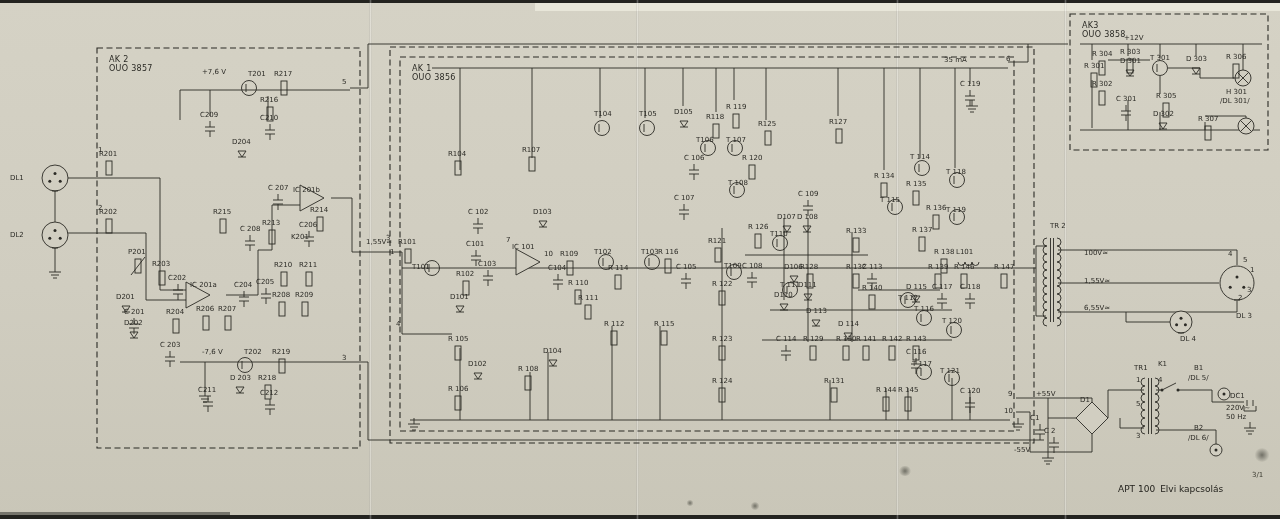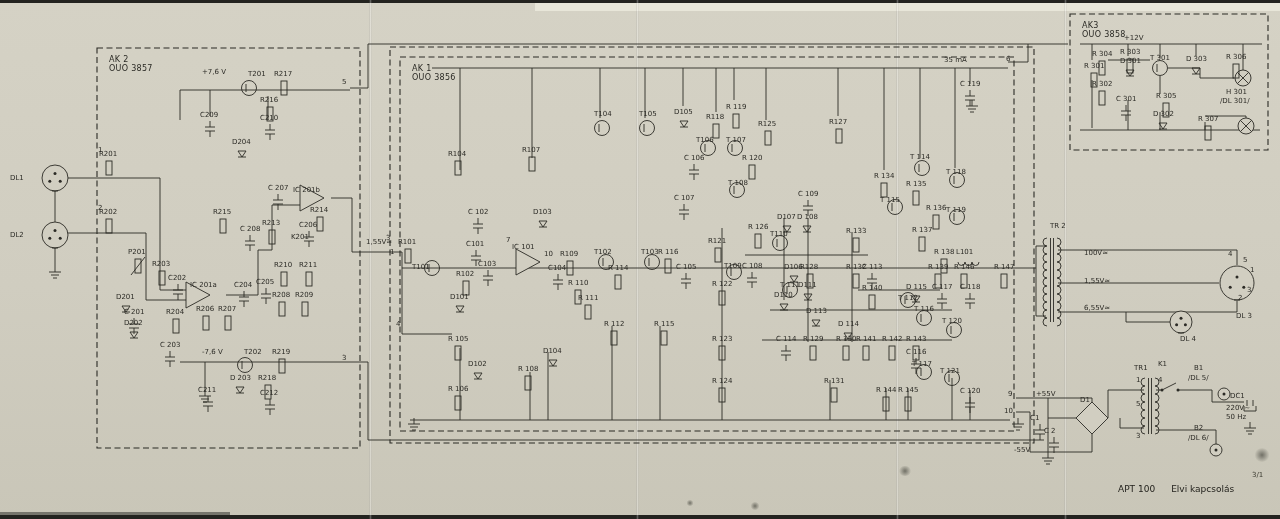--- a/index.html
+++ b/index.html
@@ -12,21 +12,21 @@
   .blk{fill:none;stroke:var(--ink);stroke-width:1.1;stroke-dasharray:6 3.5;}
   .sym{fill:none;stroke:var(--ink);stroke-width:0.9;}
   .symf{fill:var(--paper);stroke:var(--ink);stroke-width:0.9;}
   .dot{fill:var(--ink);stroke:none;}
   .fold{position:absolute;top:0;bottom:0;width:3px;background:linear-gradient(90deg,rgba(0,0,0,.10),rgba(255,255,255,.28),rgba(0,0,0,.07));}
   .edge-top{position:absolute;top:0;left:0;width:100%;height:3px;background:#23231f;}
   .edge-white{position:absolute;top:3px;left:535px;right:0;height:8px;background:#e8e6d9;}
   .edge-bottom{position:absolute;bottom:0;left:0;width:100%;height:4px;background:#23231f;}
   .edge-bottom2{position:absolute;bottom:4px;left:0;width:230px;height:3px;background:rgba(35,35,31,.5);}
   .smudge{position:absolute;border-radius:50%;background:radial-gradient(circle,rgba(40,40,33,.55),rgba(40,40,33,0) 70%);}
-  .titleblock{position:absolute;left:1118px;top:484px;font-size:9px;color:#23221d;display:flex;gap:16px;white-space:nowrap;}
+  .titleblock{position:absolute;left:1118px;top:484px;font-size:9px;color:#23221d;display:flex;gap:5px;white-space:nowrap;}
   .sheetnum{position:absolute;left:1252px;top:471px;font-size:7px;color:#3a392f;}
 </style>
 </head>
 <body>
 
 <div class="page">
   <div class="edge-top"></div>
   <div class="edge-white"></div>
   <div class="edge-bottom"></div>
   <div class="edge-bottom2"></div>

